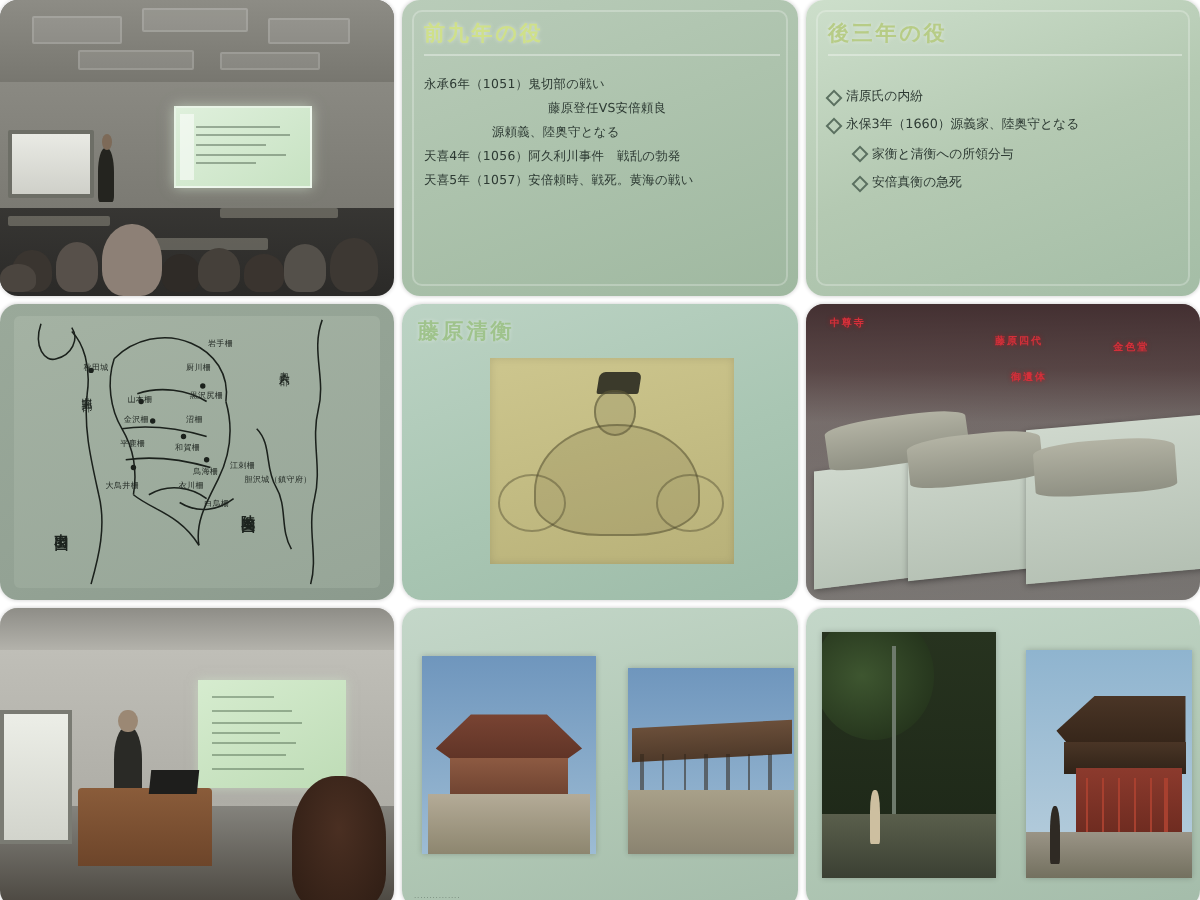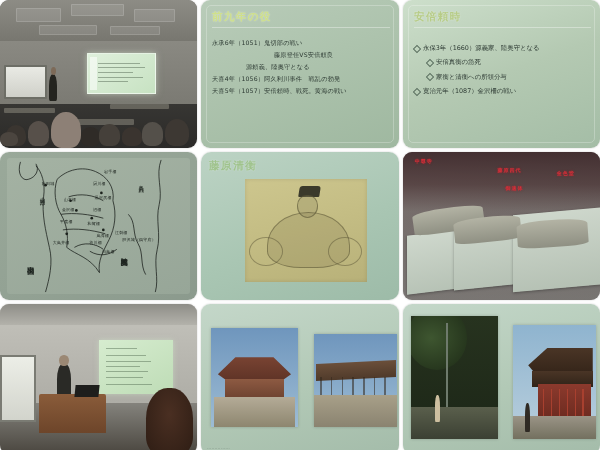--- a/index.html
+++ b/index.html
@@ -399,28 +399,28 @@
       <span class="ln">永承6年（1051）鬼切部の戦い</span>
       <span class="ln indent1">藤原登任VS安倍頼良</span>
       <span class="ln indent2">源頼義、陸奥守となる</span>
       <span class="ln">天喜4年（1056）阿久利川事件　戦乱の勃発</span>
       <span class="ln">天喜5年（1057）安倍頼時、戦死。黄海の戦い</span>
     </div>
   </div>
 
   <div class="panel slide slide-b">
     <div class="slide-inner-border"></div>
-    <div class="slide-title">安倍頼時</div>
+    <div class="slide-title">後三年の役</div>
     <div class="title-rule"></div>
     <div class="bullets">
       <ul>
+        <li>清原氏の内紛</li>
         <li>永保3年（1660）源義家、陸奥守となる</li>
+        <li class="sub">家衡と清衡への所領分与</li>
         <li class="sub">安倍真衡の急死</li>
-        <li class="sub">家衡と清衡への所領分与</li>
-        <li>寛治元年（1087）金沢柵の戦い</li>
       </ul>
     </div>
   </div>
 
   <div class="panel p-map">
     <div class="map-frame">
       <svg class="map-svg" viewBox="0 0 190 140" preserveAspectRatio="none">
         <g fill="none" stroke="#1b211c" stroke-width="0.8">
           <path d="M14 4 C10 16 16 24 22 22 C30 20 34 12 30 6"></path>
           <path d="M30 8 C36 14 40 26 38 40 C36 58 40 74 44 92 C48 108 44 124 40 138"></path>

